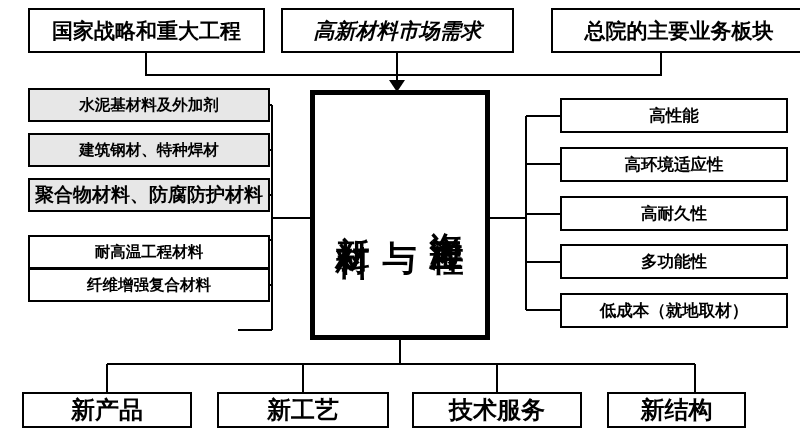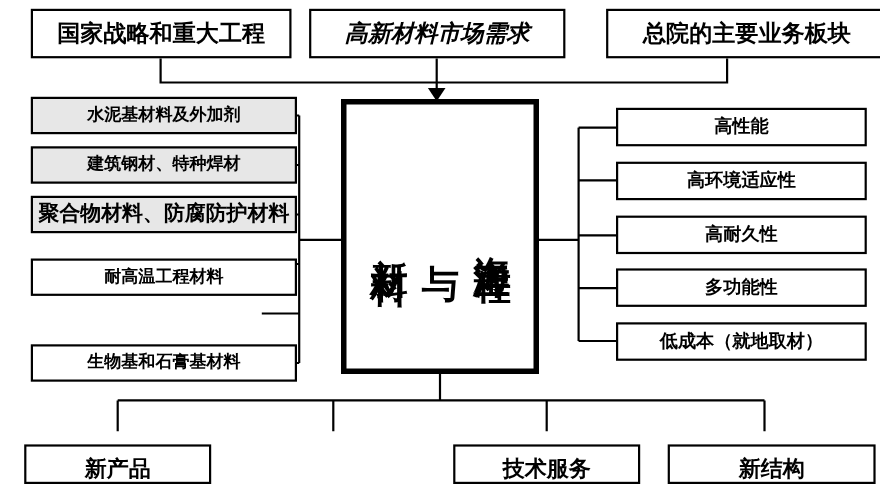--- a/index.html
+++ b/index.html
@@ -31,25 +31,25 @@
   
   .l{left:28px;width:242px;height:34px;font-size:15.5px;}
   .l1{top:88px;}  .l2{top:133px;} .l3{top:178px;font-size:19px;}
   .l4{top:223px;margin-top:12px;} .l5{top:268px;} .l6{top:313px;}
   .gray{background:#e7e7e7;}
   
   .r{left:560px;width:228px;height:35px;font-size:16.5px;}
   .r1{top:98px;justify-content:center;}  .r2{top:147px;align-items:center;} .r3{top:196px;}
   .r4{top:244px;} .r5{top:293px;}
   
-  .b{top:404px;height:36px;font-size:20px;align-items:flex-end;}
+  .b{top:392px;height:36px;font-size:24px;}
   .b1{left:22px;width:170px;}
   .b2{left:217px;width:172px;}
   .b3{left:412px;width:170px;}
-  .b4{left:607px;width:189px;}
+  .b4{left:607px;width:139px;}
   
   .center-box{
     position:absolute;left:310px;top:90px;width:180px;height:250px;
     border:5px solid #000;background:#fff;box-sizing:border-box;
     display:flex;flex-direction:row-reverse;align-items:center;justify-content:center;
     gap:13px;
   }
   .vtext{
     writing-mode:vertical-rl;
     text-orientation:upright;
@@ -98,22 +98,22 @@
   </div>
   <div class="box l l2 gray">
     <span>建筑钢材、特种焊材</span>
   </div>
   <div class="box l l3 gray">
     <span>聚合物材料、防腐防护材料</span>
   </div>
   <div class="box l l4">
     <span>耐高温工程材料</span>
   </div>
-  <div class="box l l6">
-    <span>生物基和石膏基材料</span>
+  <div class="box l l5">
+    <span>纤维增强复合材料</span>
   </div>
 
   <div class="center-box">
     <span class="vtext">海洋工程</span>
     <span class="vtext">与</span>
     <span class="vtext">新材料</span>
   </div>
 
   <div class="box r r1">
     <span>高性能</span>
@@ -127,20 +127,23 @@
   <div class="box r r4">
     <span>多功能性</span>
   </div>
   <div class="box r r5">
     <span>低成本（就地取材）</span>
   </div>
 
   <div class="box b b1">
     <span>新产品</span>
   </div>
+  <div class="box b b2">
+    <span>新工艺</span>
+  </div>
   <div class="box b b3">
     <span>技术服务</span>
   </div>
   <div class="box b b4">
     <span>新结构</span>
   </div>
 
 </div>
 
 </body></html>

